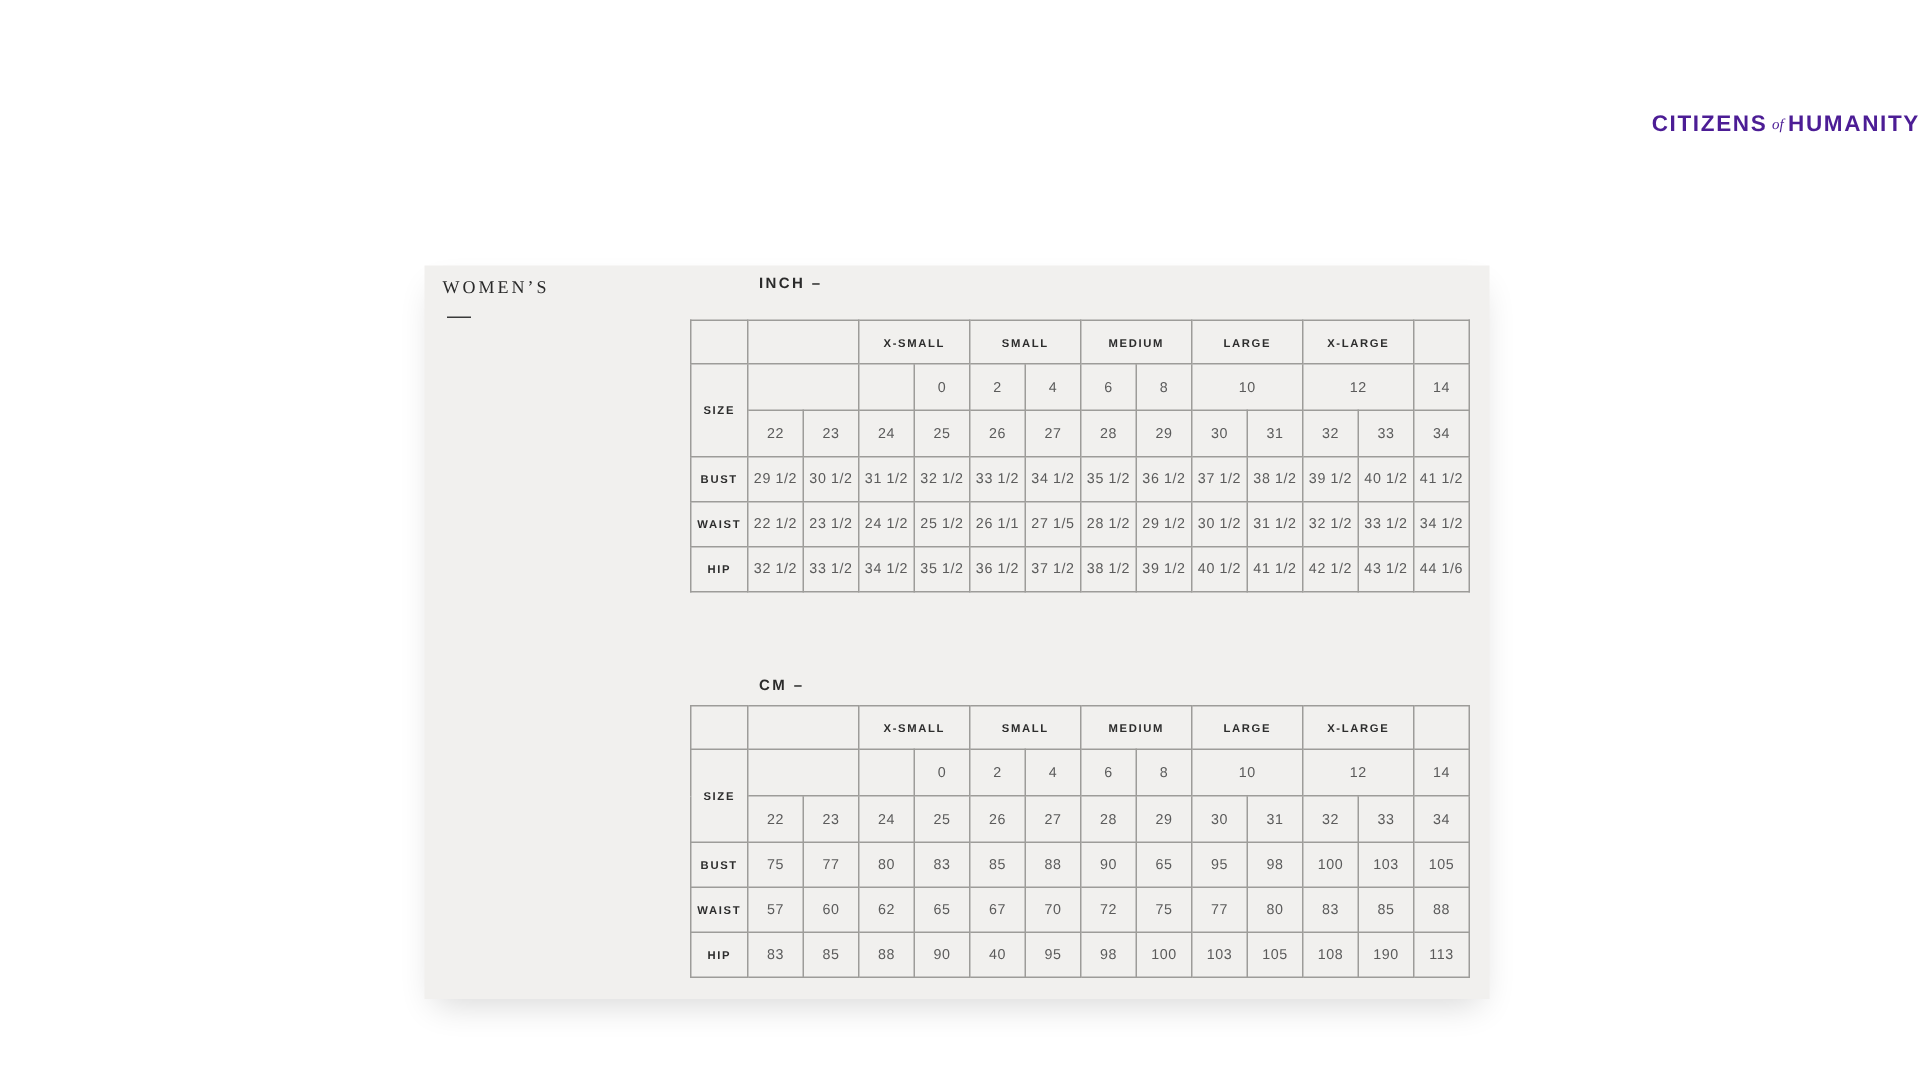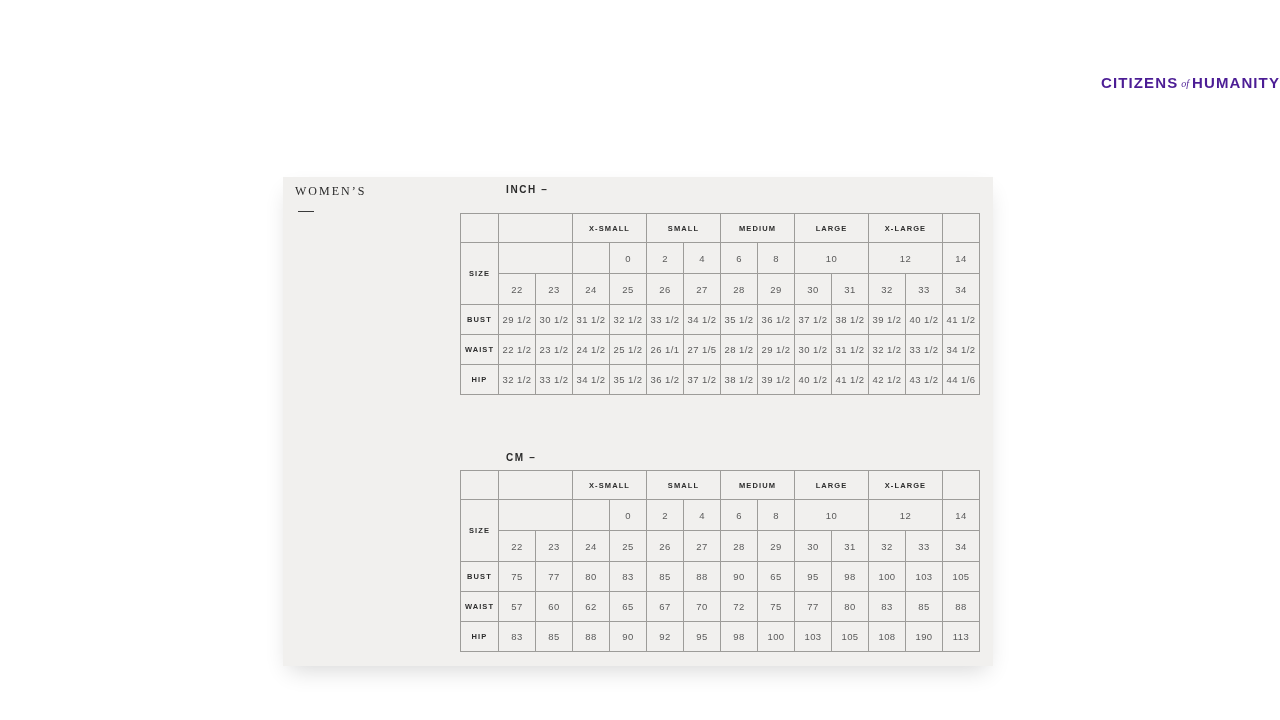--- a/index.html
+++ b/index.html
@@ -305,21 +305,21 @@
           <td class="num">83</td>
           <td class="num">85</td>
           <td class="num">88</td>
         </tr>
         <tr class="row-measure">
           <th class="lbl">HIP</th>
           <td class="num">83</td>
           <td class="num">85</td>
           <td class="num">88</td>
           <td class="num">90</td>
-          <td class="num">92</td>
+          <td class="num">40</td>
           <td class="num">95</td>
           <td class="num">98</td>
           <td class="num">100</td>
           <td class="num">103</td>
           <td class="num">105</td>
           <td class="num">108</td>
           <td class="num">190</td>
           <td class="num">113</td>
         </tr>
       </tbody>

